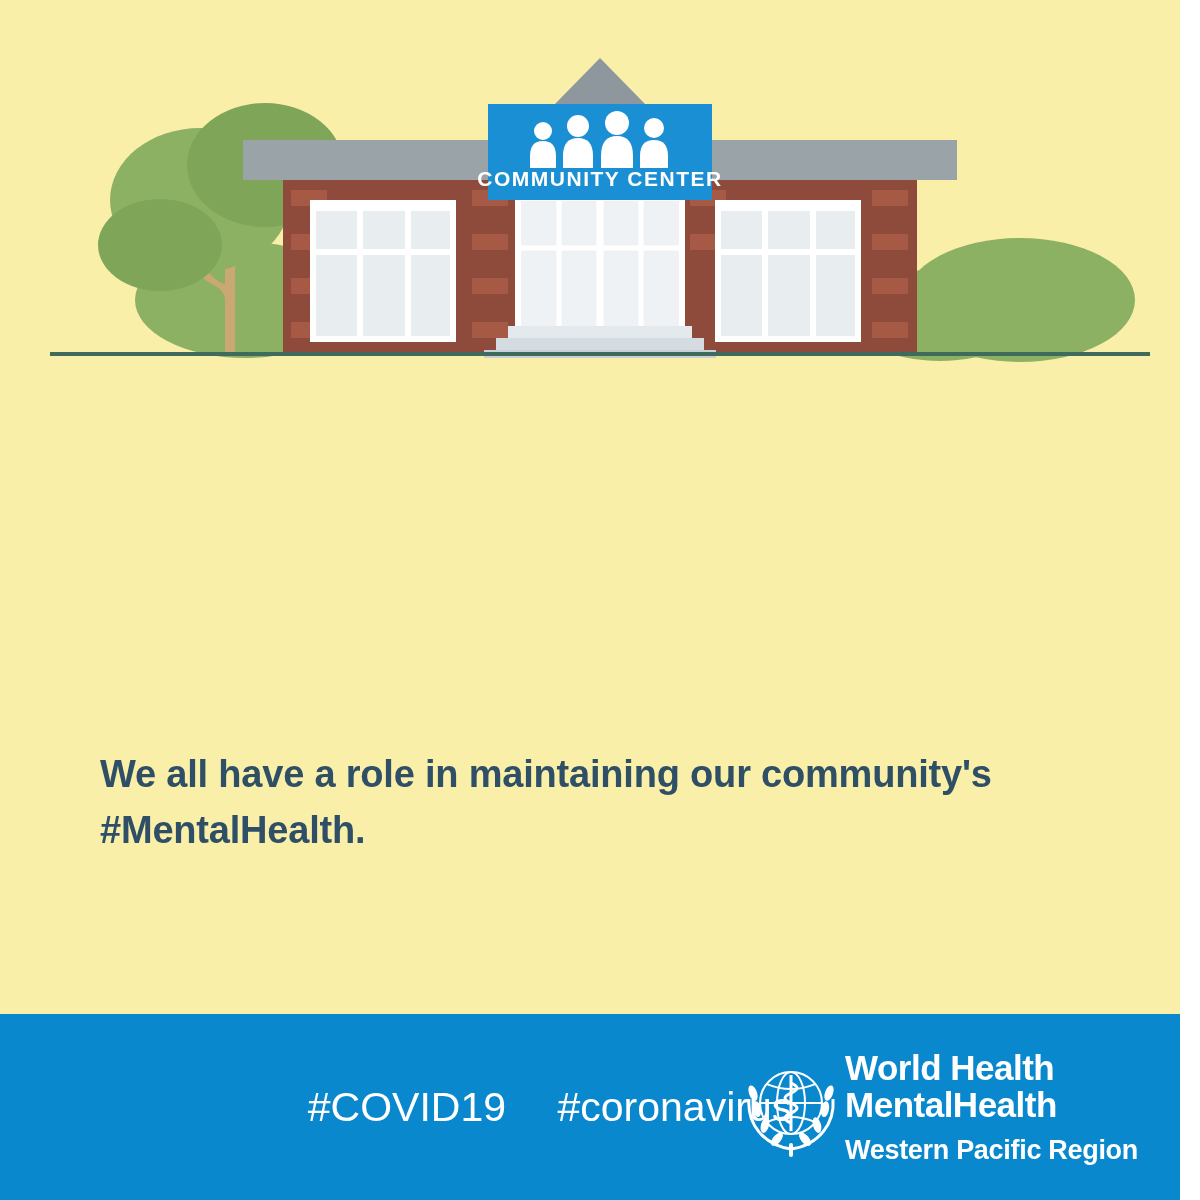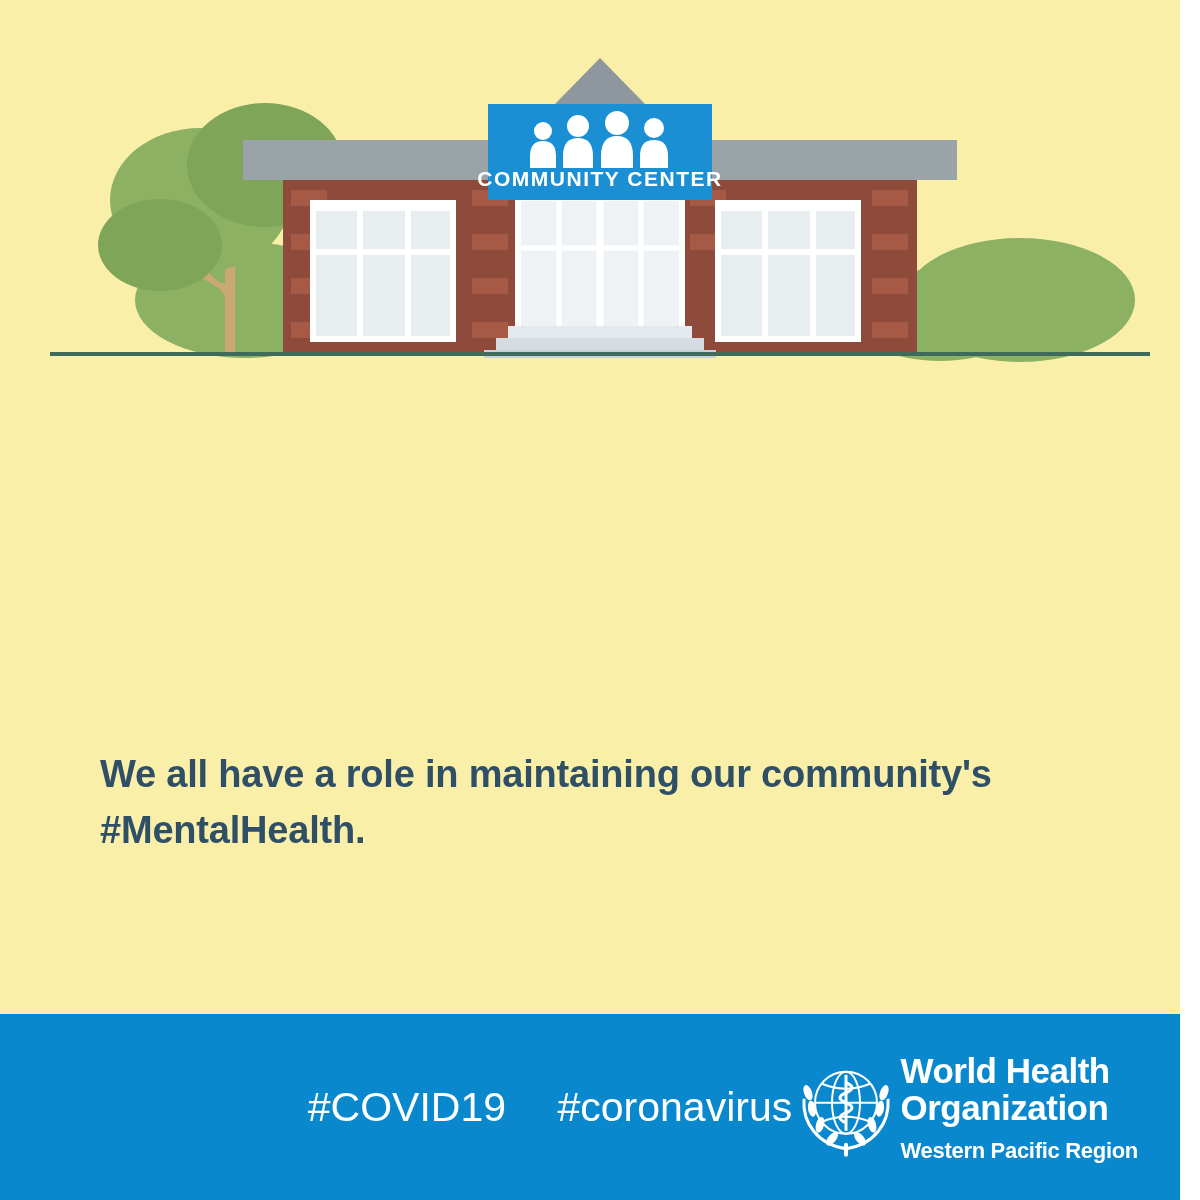--- a/index.html
+++ b/index.html
@@ -87,21 +87,21 @@
     color: #FFFFFF;
     line-height: 1.06;
   }
   .who-words .l1,
   .who-words .l2 {
     font-size: 35px;
     font-weight: bold;
     letter-spacing: -0.5px;
   }
   .who-words .l3 {
-    font-size: 22px;
+    font-size: 27px;
     font-weight: bold;
     letter-spacing: -0.3px;
     margin-top: 13px;
   }
 </style>
 </head>
 <body>
 
 <div id="poster">
 
@@ -247,19 +247,19 @@
           </g>
 
           <g stroke="#FFFFFF" stroke-width="3" fill="none">
             <line x1="54" y1="22" x2="54" y2="78"></line>
             <path d="M54 30 q12 5 0 10 q-12 5 0 10 q12 5 0 10 q-12 5 0 10"></path>
           </g>
         </svg>
       </div>
       <div class="who-words">
         <div class="l1">World Health</div>
-        <div class="l2">Organization</div>
+        <div class="l2">MentalHealth</div>
         <div class="l3">Western Pacific Region</div>
       </div>
     </div>
 
   </div>
 </div>
 
 </body></html>

